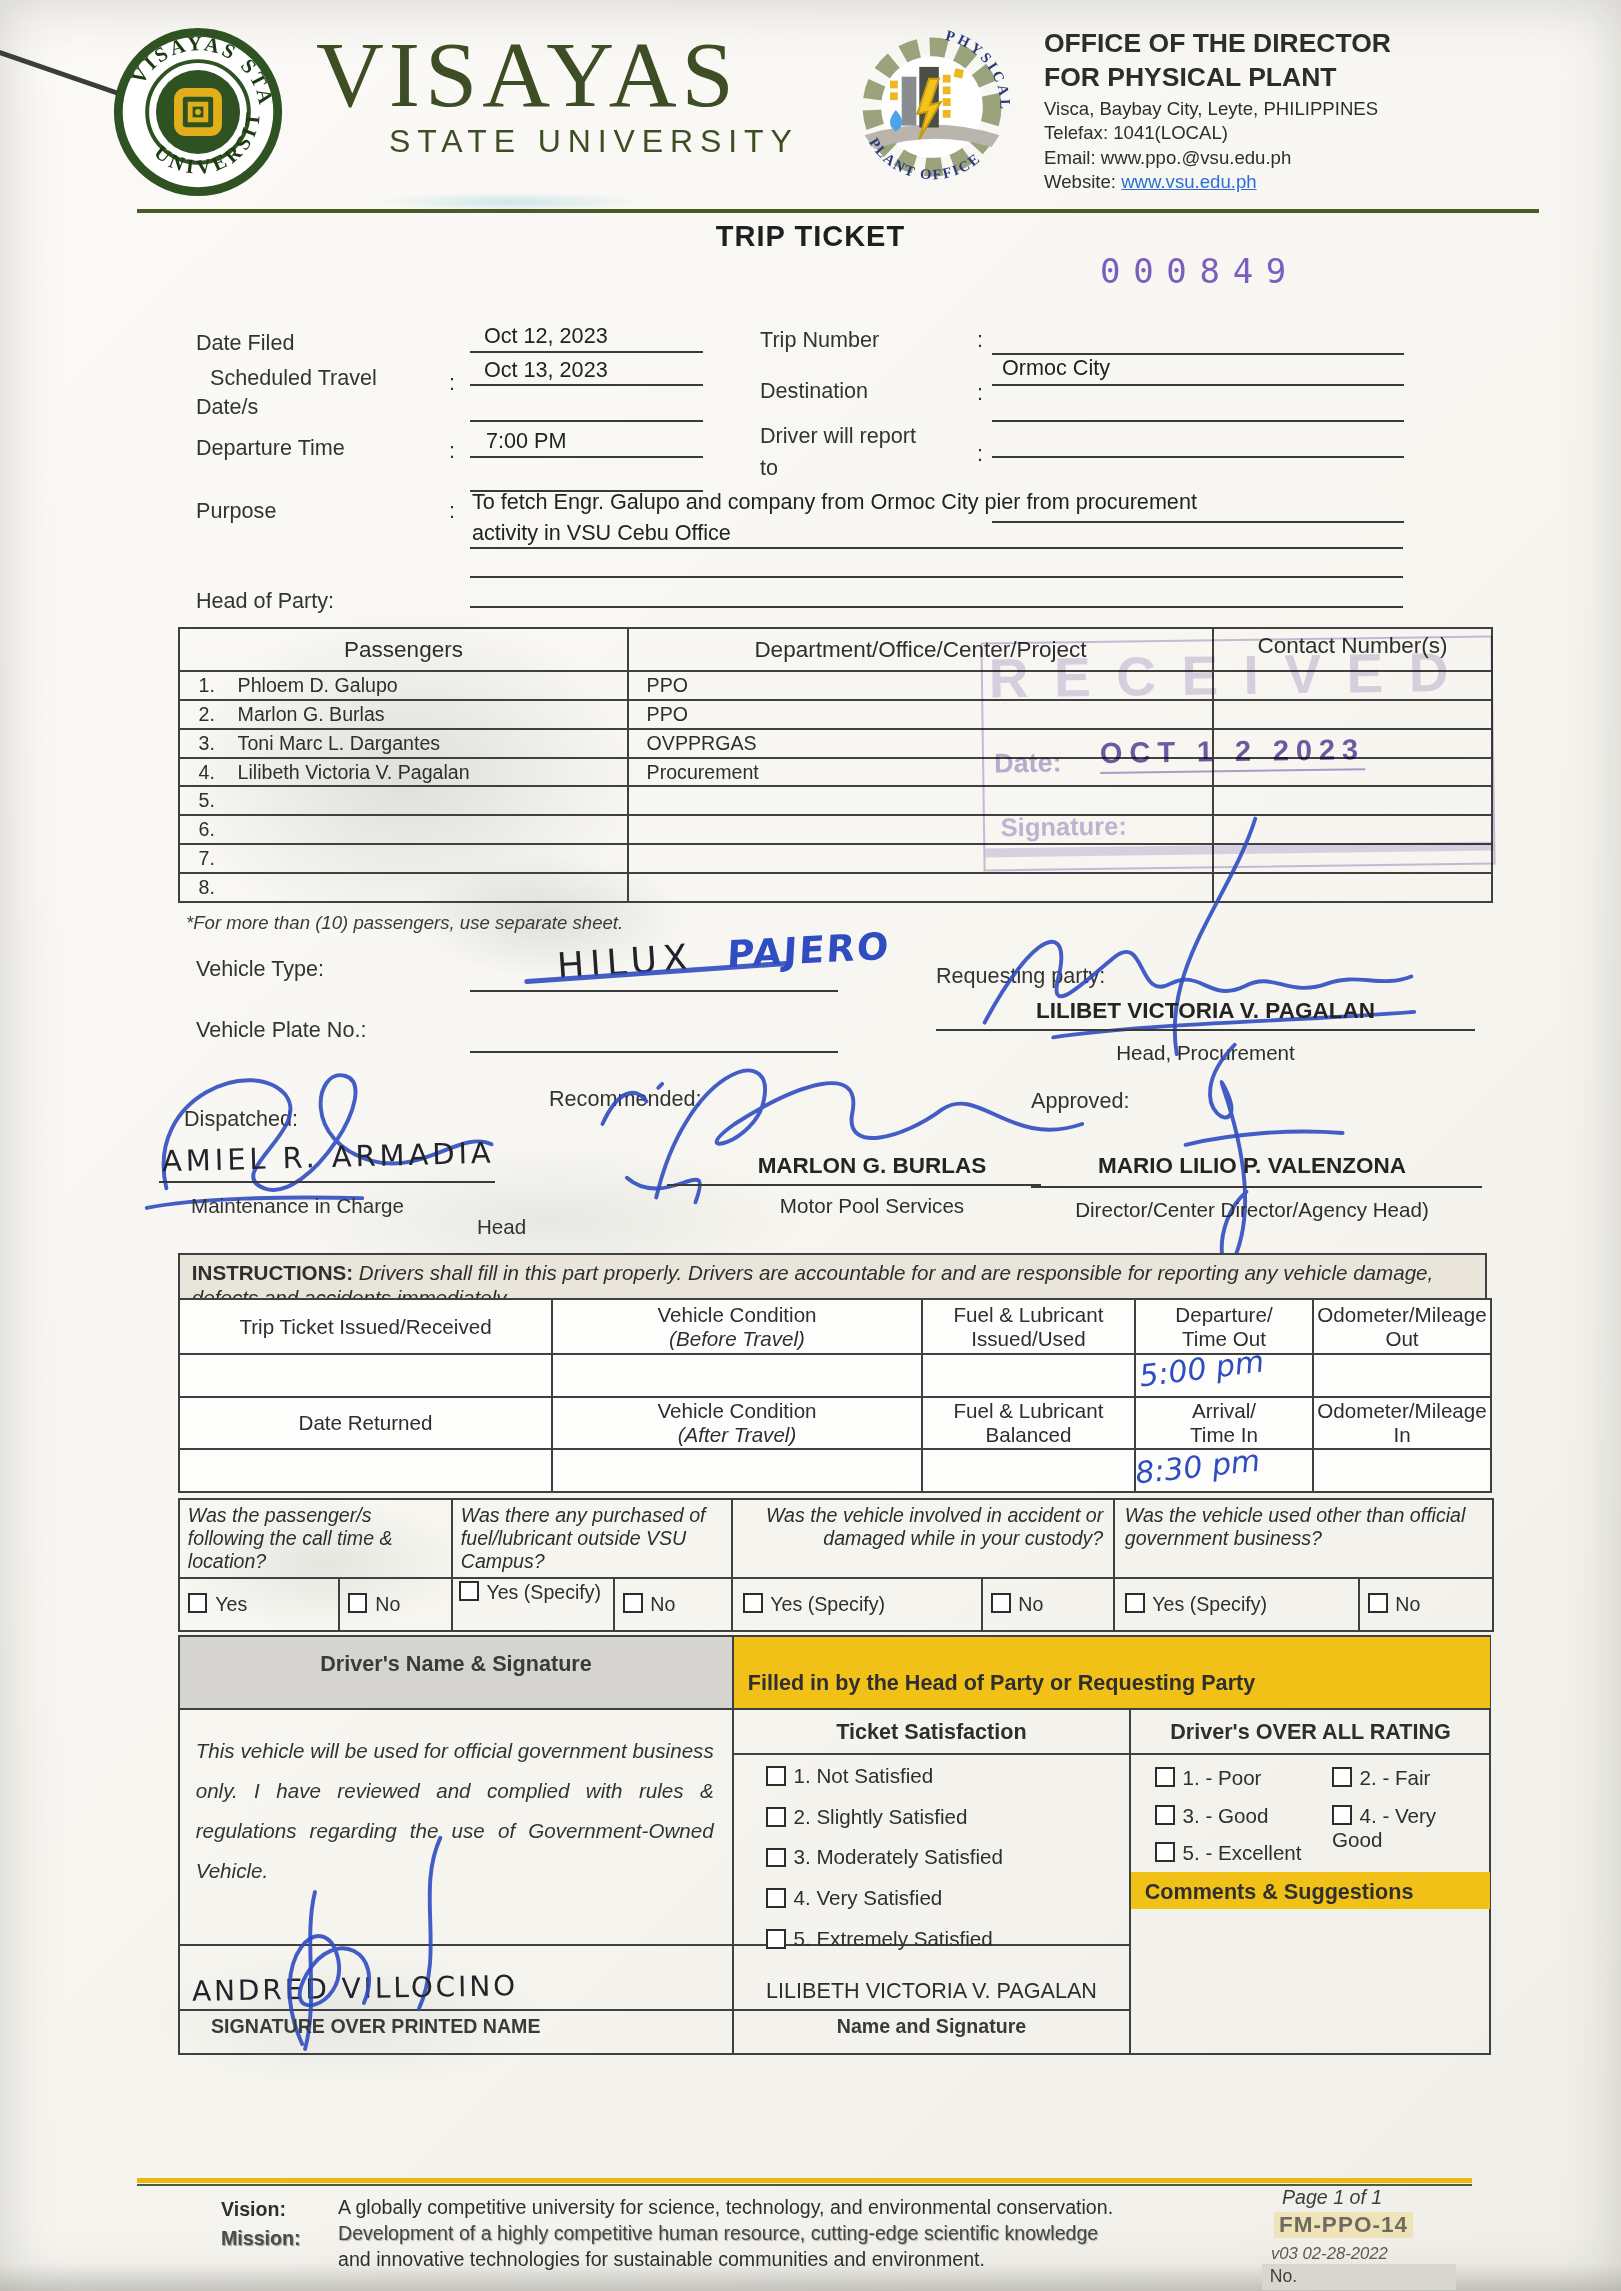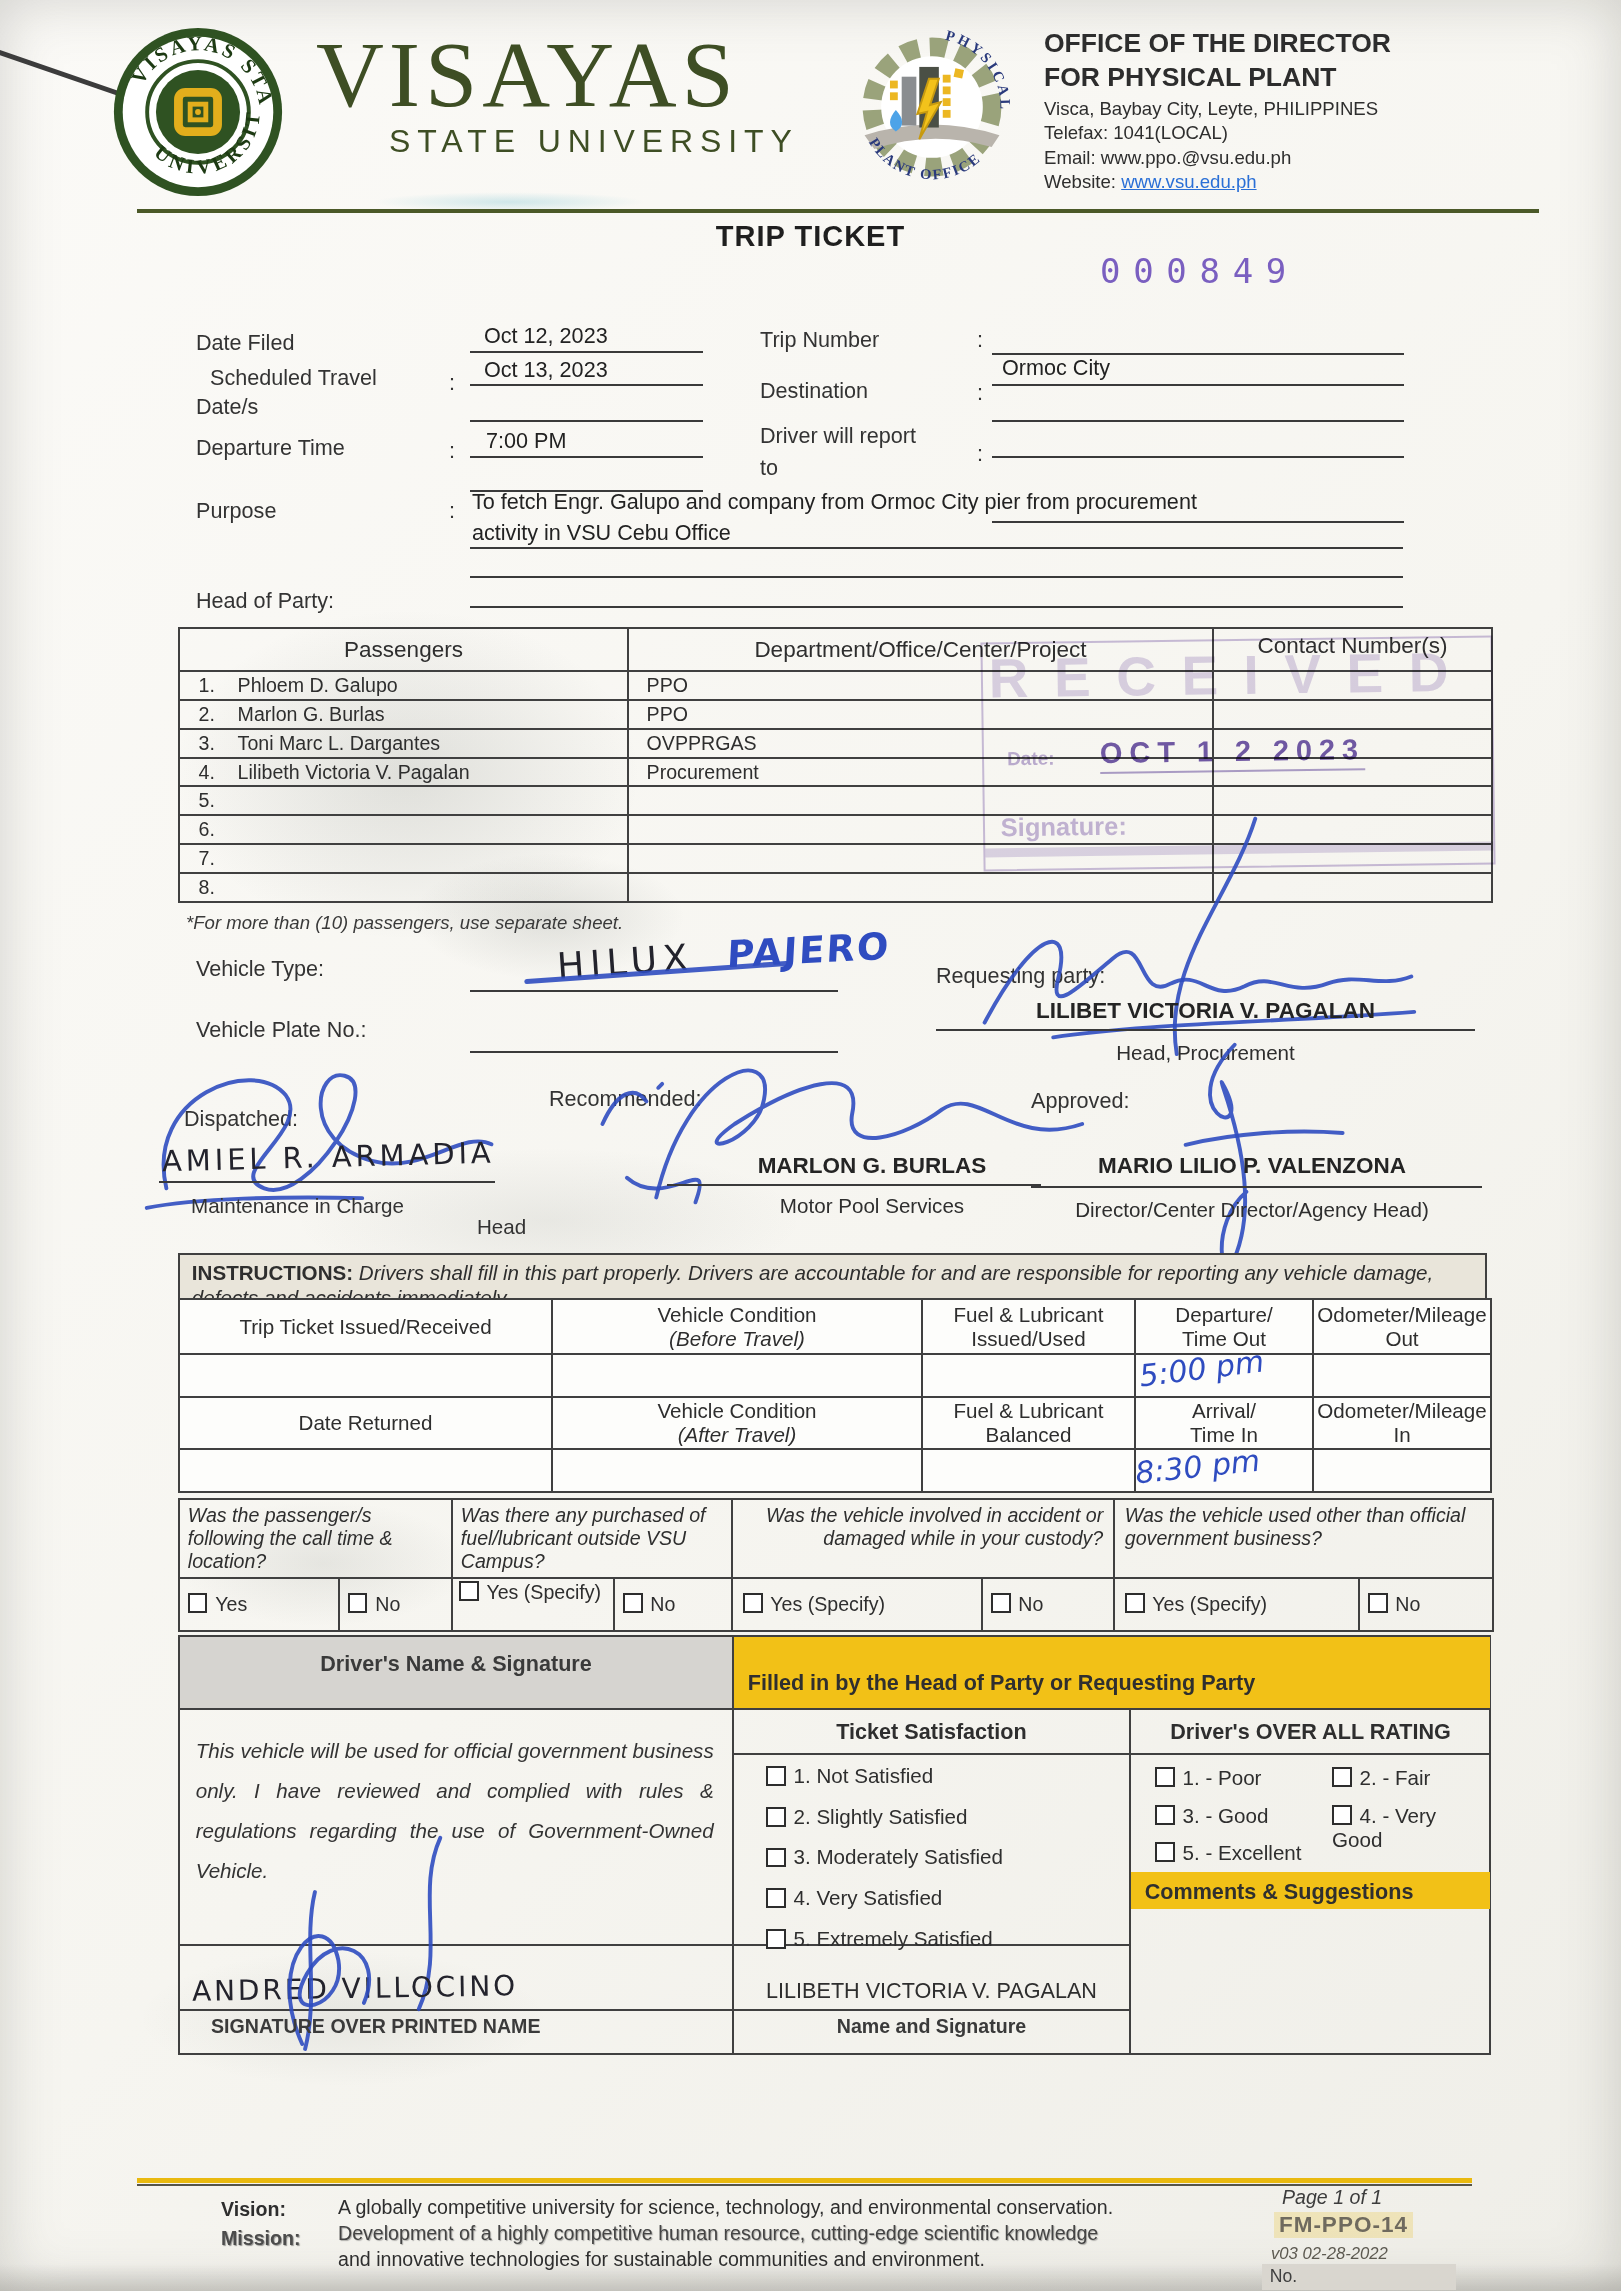--- a/index.html
+++ b/index.html
@@ -202,21 +202,21 @@
     <tr style="height:29px;">
       <td style="font-size:19.6px;"><span style="padding-left:17.6px;display:inline-block;width:39px;">8.</span><span></span></td>
       <td></td>
           <td></td>
     </tr>
   </tbody>
     </table>
 
   <div class="abs stampbox" style="left:982px;top:639px;width:508px;height:225px;">
     <div class="abs bold" style="left:5.9px;top:2px;font-size:55px;letter-spacing:25.5px;color:rgba(128,98,178,.27);white-space:nowrap;">RECEIVED</div>
-    <div class="abs bold" style="left:23px;top:104px;font-size:19px;color:rgba(128,98,178,.5);">Date:</div>
+    <div class="abs bold" style="left:10px;top:104px;font-size:27px;color:rgba(128,98,178,.5);">Date:</div>
     <div class="abs bold" style="left:116px;top:94px;font-size:29px;letter-spacing:6.9px;color:rgba(96,68,160,.88);border-bottom:2.9px solid rgba(96,68,160,.5);padding-bottom:2px;">OCT 1 2 2023</div>
     <div class="abs bold" style="left:15.7px;top:169px;font-size:25.5px;color:rgba(128,98,178,.45);">Signature:</div>
     <div class="abs" style="left:0;top:204px;width:100%;height:8.8px;background:rgba(128,98,178,.25);"></div>
   </div>
 
   <div class="abs ital" style="left:186px;top:912px;font-size:18.6px;color:#3a3a3a;">*For more than (10) passengers, use separate sheet.</div>
 
   <div class="abs lbl" style="left:196px;top:956px;">Vehicle Type:</div>
   <div class="abs uline" style="left:470px;top:990px;width:368px;"></div>
   <div class="abs hw-dark" style="left:557px;top:941px;font-size:36px;transform:rotate(-4deg);letter-spacing:5.9px;">HILUX</div>

